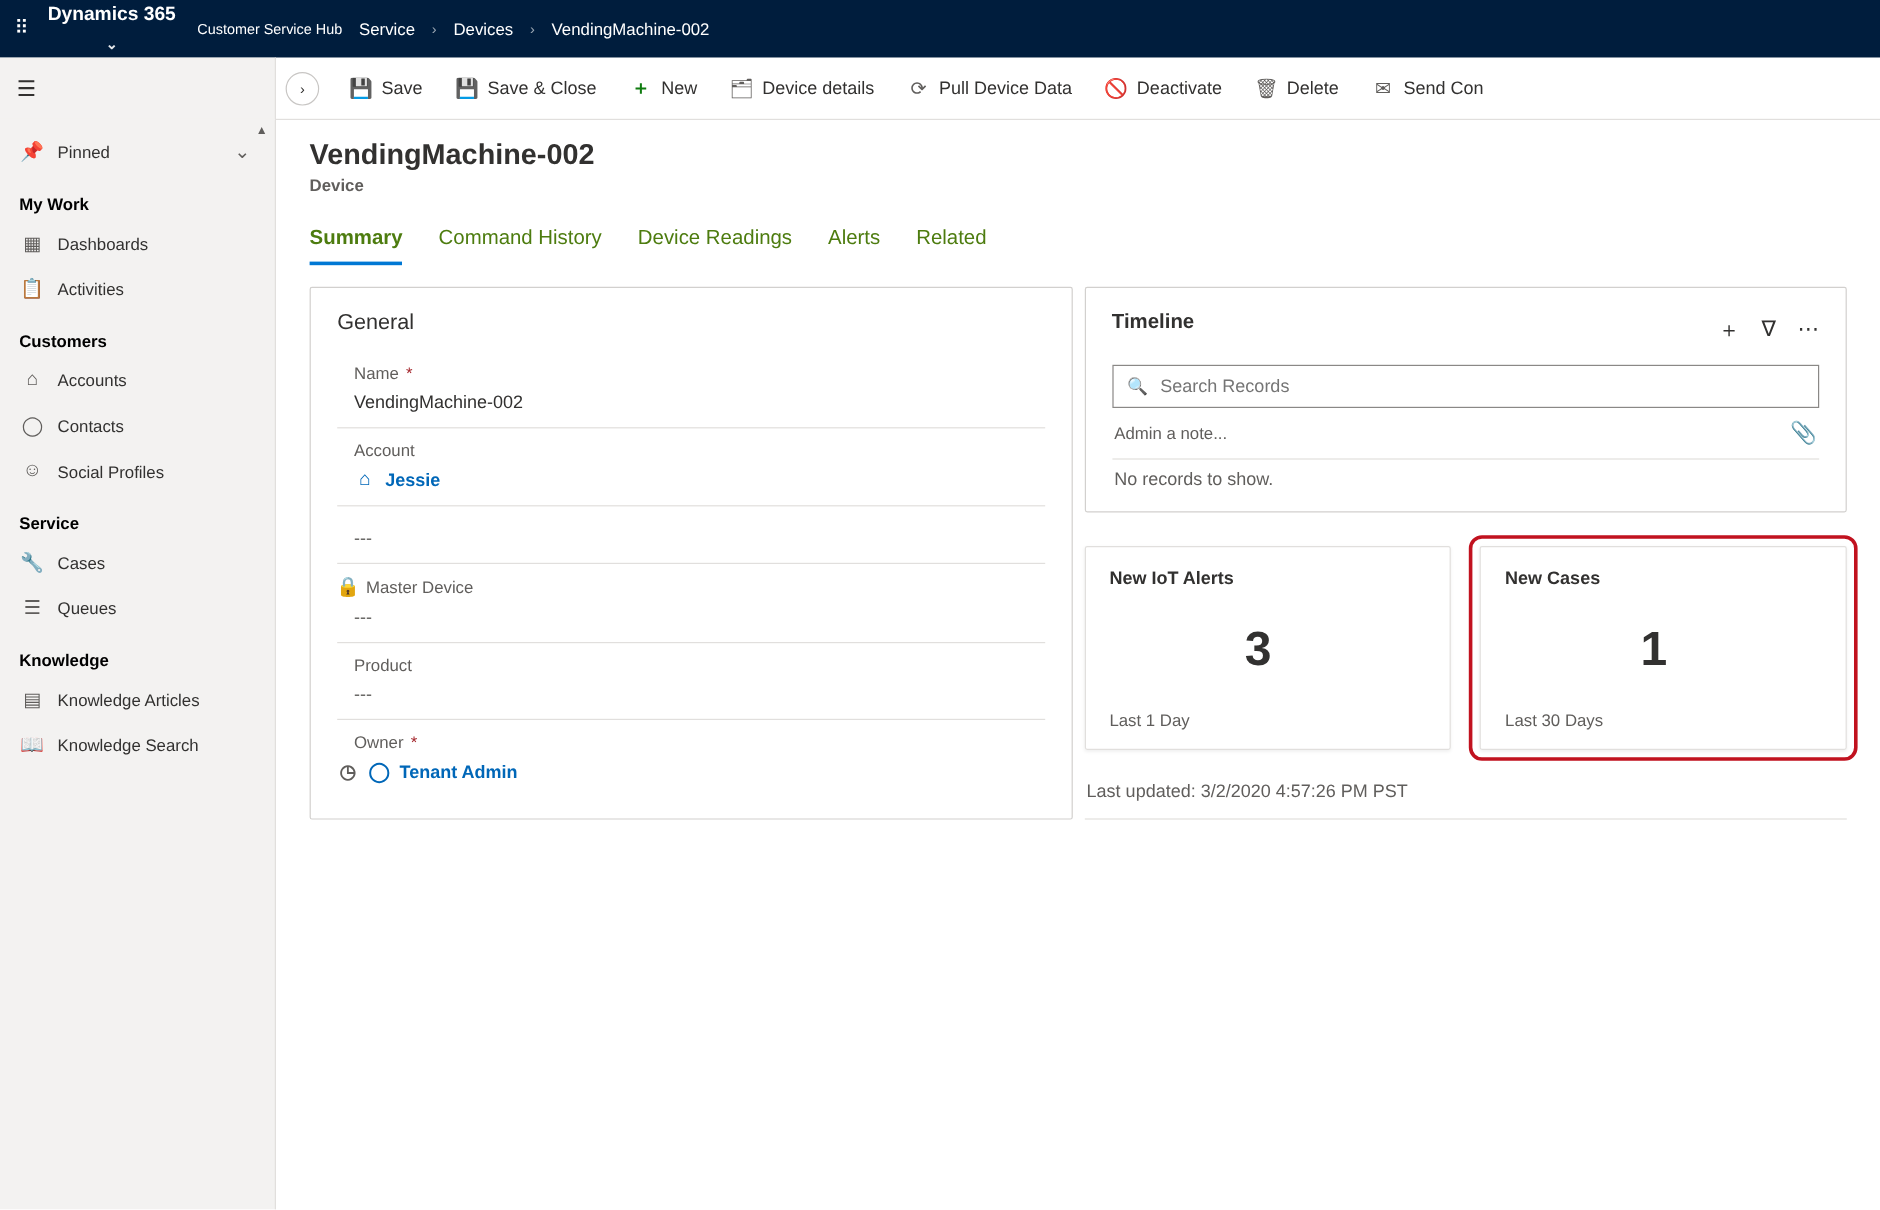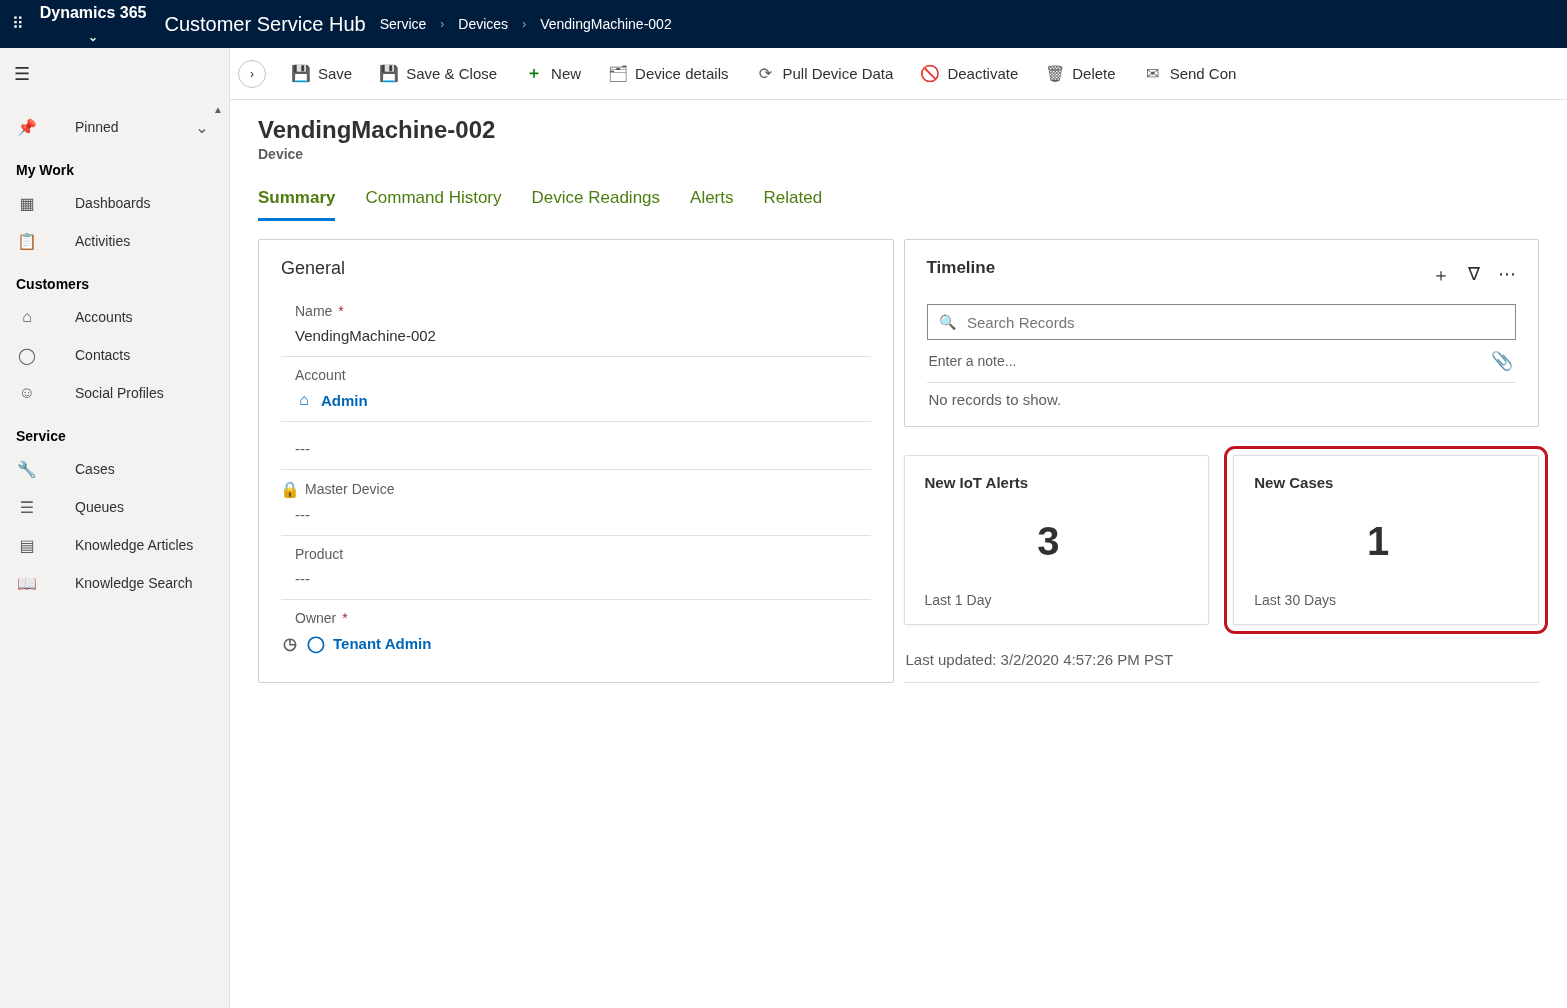--- a/index.html
+++ b/index.html
@@ -5,33 +5,33 @@
   * { box-sizing: border-box; margin: 0; padding: 0; }
   body { font-family: "Segoe UI", Arial, sans-serif; font-size: 14px; color: #323130; background: #fff; overflow: hidden; }
   
   
   .topnav { background: #001d3d; color: #fff; height: 48px; display: flex; align-items: center; padding: 0 12px; gap: 18px; }
   .waffle { font-size: 16px; letter-spacing: -2px; line-height: 10px; cursor: pointer; }
   .brand { font-weight: 600; font-size: 16px; display: flex; align-items: center; gap: 8px; flex-direction: column; }
   .chev { font-size: 12px; opacity: .9; }
   .crumbs { display: flex; align-items: center; gap: 14px; font-size: 14px; }
   .crumbs .sep { opacity: .6; font-size: 12px; }
-  .crumbs .hub { font-size: 20px; }
+  .crumbs .hub { font-size: 12px; }
   
   
   .shell { display: flex; height: calc(100vh - 48px); }
   
   
   .sidebar { width: 230px; background: #f3f2f1; border-right: 1px solid #e1dfdd; display: flex; flex-direction: column; position: relative; }
   .side-top { height: 52px; display: flex; align-items: center; padding: 0 14px; border-bottom: 1px solid #f3f2f1; }
   .hamburger { font-size: 18px; cursor: pointer; }
   .side-body { flex: 1; overflow-y: auto; padding: 8px 0 20px 0; }
   .side-collapse { position: absolute; top: 56px; right: 6px; font-size: 10px; color:#605e5c; cursor:pointer;}
   .side-row { display:flex; align-items:center; gap:12px; padding: 10px 18px; cursor:pointer; color:#323130;}
-  .side-row .lbl { flex:1;margin-left:27px;}
+  .side-row .lbl { flex:1;}
   .side-group { padding: 16px 16px 6px 16px; font-weight:600; color:#000000; font-size:14px;}
   .icon { width:18px; height:18px; display:inline-flex; align-items:center; justify-content:center; color:#605e5c; font-size:16px;}
   
   
   .main { flex:1; display:flex; flex-direction:column; overflow:hidden; }
   .cmdbar { height:52px; border-bottom:1px solid #e1dfdd; display:flex; align-items:center; gap:4px; padding: 0 8px; background:#fff;}
   .cmd { display:flex; align-items:center; gap:8px; padding: 6px 12px; cursor:pointer; font-size:15px; color:#323130; white-space:nowrap;}
   .bar-toggle { width:28px; height:28px; border:1px solid #c8c6c4; border-radius:50%; display:flex;align-items:center;justify-content:center; margin-right:10px; cursor:pointer; font-size:12px;}
   
   
@@ -133,20 +133,21 @@
       <div class="side-group">Service</div>
       <div class="side-row">
         <span class="icon">🔧</span>
         <span class="lbl">Cases</span>
       </div>
       <div class="side-row">
         <span class="icon">☰</span>
         <span class="lbl">Queues</span>
       </div>
 
+      <div class="side-group">Knowledge</div>
       <div class="side-row">
         <span class="icon">▤</span>
         <span class="lbl">Knowledge Articles</span>
       </div>
       <div class="side-row">
         <span class="icon">📖</span>
         <span class="lbl">Knowledge Search</span>
       </div>
     </div>
   </div>
@@ -214,21 +215,21 @@
                 </div>
               <div class="fval">VendingMachine-002</div>
             </div>
 
             <div class="field">
               <div class="flabel">
                   <span>Account</span>
                 </div>
               <div class="fval link">
                 <span class="icon" style="color:#0067b8">⌂</span>
-                <span>Admin</span>
+                <span>Jessie</span>
               </div>
             </div>
 
             <div class="field">
               <div class="fval muted">---</div>
             </div>
 
             <div class="field">
               <div class="flabel" style="padding-left:0;">
                   <span class="icon">🔒</span>
@@ -266,21 +267,21 @@
                 <span>＋</span>
                 <span>∇</span>
                 <span>⋯</span>
               </div>
             </div>
             <div class="search">
               <span>🔍</span>
               <input placeholder="Search Records" style="">
             </div>
             <div class="noteline">
-              <span>Enter a note...</span>
+              <span>Admin a note...</span>
               <span class="clip">📎</span>
             </div>
             <div class="norec">No records to show.</div>
           </div>
 
           <div class="statrow">
             <div class="statcard">
               <div class="st-t">New IoT Alerts</div>
               <div class="st-v">3</div>
               <div class="st-f">Last 1 Day</div>

